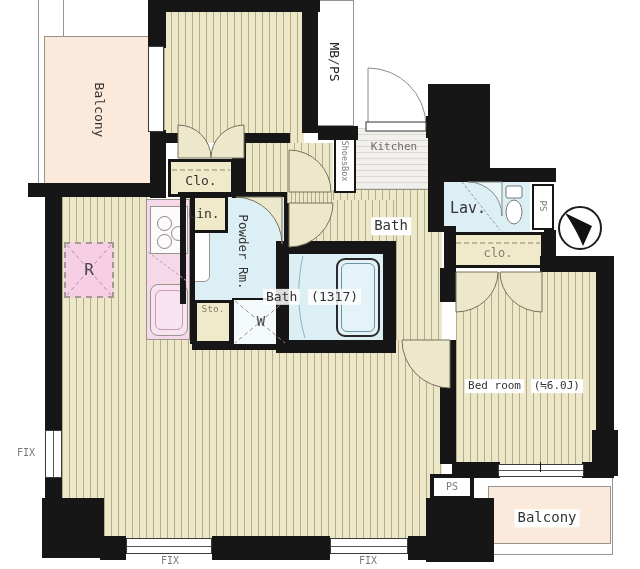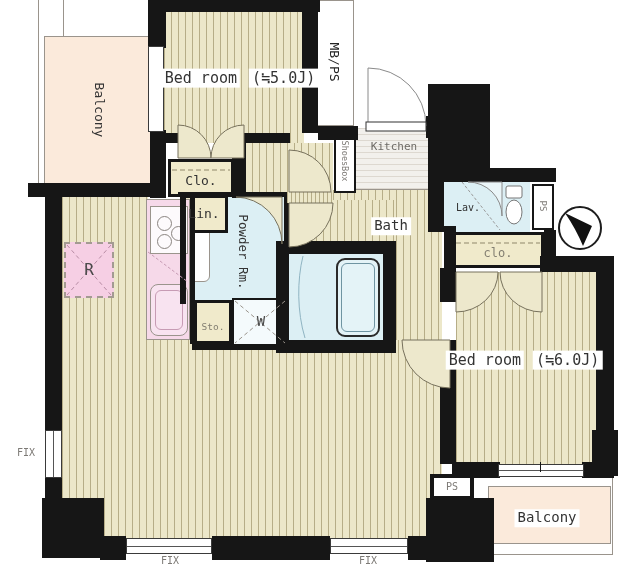--- a/index.html
+++ b/index.html
@@ -170,48 +170,48 @@
     <path d="M 303,256 C 297,280 297,312 305,338" fill="none" stroke="#8fb4c2"></path>
 
     <g>
       <circle cx="580" cy="228" r="21" fill="#fff" stroke="#1d1d1d" stroke-width="2"></circle>
       <path d="M 565,213 L 592,226 L 583,246 Q 576,229 565,213 Z" fill="#111"></path>
     </g>
   </svg>
 
   <div class="vtag" style="left:99px;top:110px">Balcony</div>
 
-  <div class="tag" style="left:240px;top:78px;font-size:15px">
-    <div class="bg">Bed room</div>
-    <div class="bg">(≒5.0J)</div>
-  </div>
 
   <div class="vtag" style="left:334px;top:62px;font-size:13px;color:#222">MB/PS</div>
   <div class="tag" style="left:394px;top:147px;font-size:11px;color:#6e6b66">Kitchen</div>
   <div class="vtag" style="left:345px;top:161px;font-size:8.5px;color:#7d7a76">ShoesBox</div>
 
   <div class="tag" style="left:201px;top:181px">Clo.</div>
   <div class="tag" style="left:204px;top:214px">Lin.</div>
   <div class="vtag" style="left:243px;top:252px;font-size:12.5px">Powder Rm.</div>
 
   <div class="tag" style="left:391px;top:226px;font-size:14px">
     <span class="bg">Bath</span>
   </div>
 
-  <div class="tag" style="left:468px;top:208px;font-size:10px">Lav.</div>
+  <div class="tag" style="left:468px;top:208px;font-size:15px">Lav.</div>
   <div class="vtag" style="left:543px;top:206px;font-size:9px;color:#7d7a76">PS</div>
   <div class="tag" style="left:498px;top:253px;font-size:12px;color:#837f72">clo.</div>
 
   <div class="tag" style="left:89px;top:270px;font-size:16px;color:#4a4a4a">R</div>
 
-
-  <div class="tag" style="left:213px;top:327px;font-size:9.5px;color:#837f72">Sto.</div>
+  <div class="tag" style="left:312px;top:297px;z-index:9">
+    <div class="bg" style="background:rgba(255,255,255,.85)">Bath</div>
+    <div class="bg" style="background:rgba(255,255,255,.85)">(1317)</div>
+  </div>
+
+  <div class="tag" style="left:213px;top:309px;font-size:9.5px;color:#837f72">Sto.</div>
   <div class="tag" style="left:261px;top:322px;font-size:14px;color:#4a4a4a">W</div>
 
-  <div class="tag" style="left:524px;top:360px;font-size:15px">
+  <div class="tag" style="left:524px;top:386px;font-size:11px">
     <div class="bg">Bed room</div>
     <div class="bg">(≒6.0J)</div>
   </div>
 
 
   <div class="tag small" style="left:26px;top:453px">FIX</div>
   <div class="tag small" style="left:170px;top:561px">FIX</div>
   <div class="tag small" style="left:368px;top:561px">FIX</div>
   <div class="tag small" style="left:452px;top:487px;z-index:9">PS</div>
   <div class="tag" style="left:547px;top:518px;font-size:14px">

